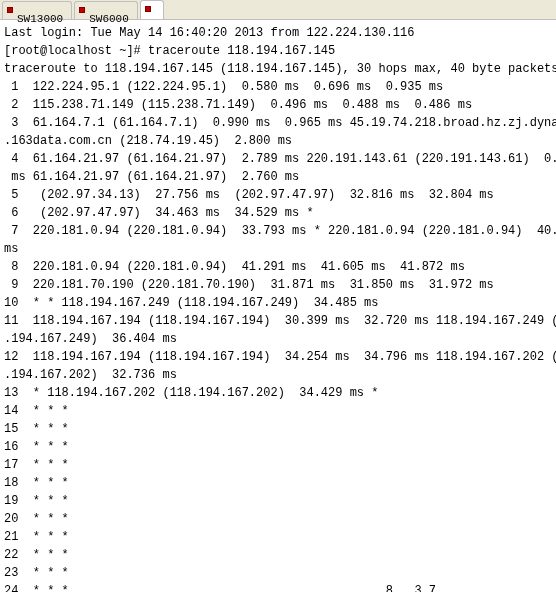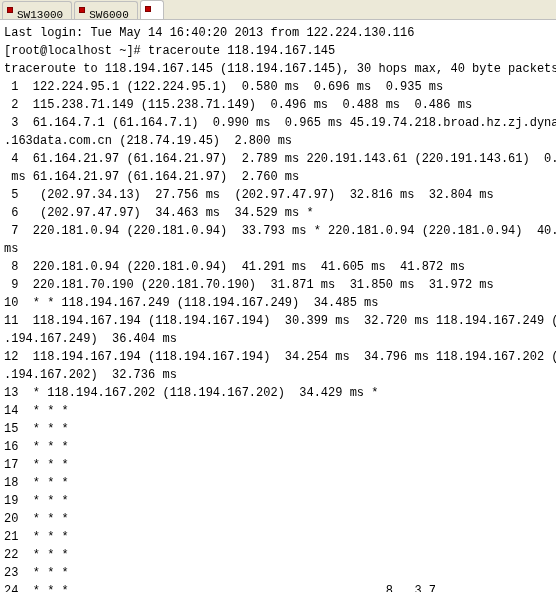--- a/index.html
+++ b/index.html
@@ -26,21 +26,20 @@
   .tab {
     position: relative;
     height: 18px;
     padding: 8px 8px 0 14px;
     margin-right: 2px;
     background: #ece9d8;
     border: 1px solid #bfbfbf;
     border-bottom: none;
     border-radius: 3px 3px 0 0;
     display: flex;
-    align-items: center;
     font-size: 11px;
     cursor: pointer;
     box-sizing: border-box;
     margin-top: 44px;
   }
   .tab.active {
     background: #ffffff;
     height: 19px;
     font-weight: normal;
   }

